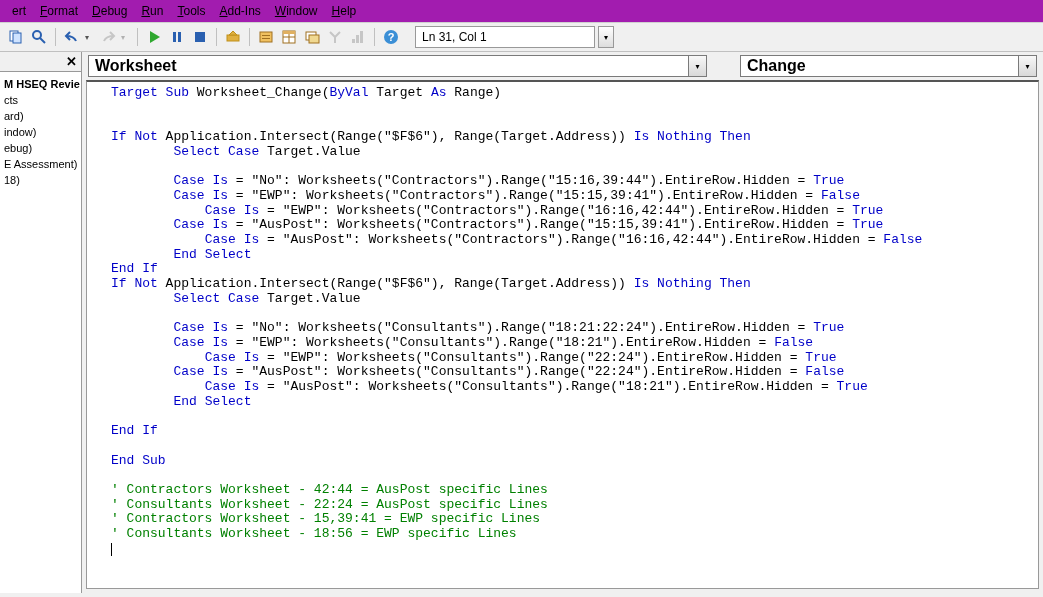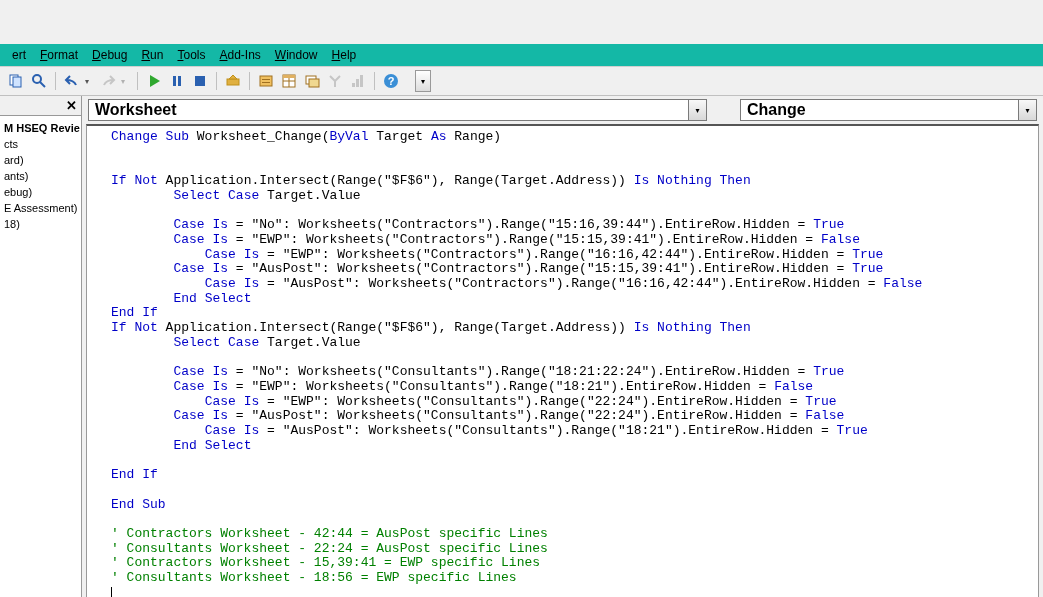--- a/index.html
+++ b/index.html
@@ -1,17 +1,17 @@
 <!DOCTYPE html>
 <html><head>
 <meta charset="utf-8">
 <style>
 * { box-sizing: border-box; margin: 0; padding: 0; }
 body { font-family: "Segoe UI", Tahoma, sans-serif; font-size: 12px; background: #f0f0f0; color: #000; overflow: hidden; width: 1043px; height: 597px; }
-.menubar { background: #14b8a6; padding: 2px 6px; display: flex; gap: 2px; border-bottom: 1px solid #d0d0d0; margin-top: 44px; }
+.menubar { background: #a21caf; padding: 2px 6px; display: flex; gap: 2px; border-bottom: 1px solid #d0d0d0; }
 .menubar span { padding: 2px 6px; cursor: default; }
 .menubar span u { text-decoration: underline; }
 .toolbar { background: #f0f0f0; padding: 3px 6px; display: flex; align-items: center; gap: 3px; border-bottom: 1px solid #c0c0c0; }
 .tb-btn { width: 20px; height: 20px; display: flex; align-items: center; justify-content: center; font-size: 14px; cursor: pointer; }
 .tb-sep { width: 1px; height: 18px; background: #c0c0c0; margin: 0 3px; }
 .tb-dropdown-arrow { width: 10px; font-size: 8px; color: #555; }
 .tb-disabled { opacity: 0.4; }
 .cursor-input { background: #fff; border: 1px solid #999; padding: 2px 6px; font-size: 12px; width: 180px; height: 22px; }
 .cursor-dd { width: 16px; height: 22px; background: linear-gradient(#fff,#ddd); border: 1px solid #999; display: flex; align-items: center; justify-content: center; font-size: 8px; }
 .main { display: flex; height: calc(597px - 56px); }
@@ -133,52 +133,53 @@
       </svg>
     </div>
   <div class="tb-sep"></div>
   <div class="tb-btn">
       <svg class="ico" viewBox="0 0 16 16">
         <circle cx="8" cy="8" r="7" fill="#3b8fd6"></circle>
         <text x="8" y="12" text-anchor="middle" font-size="11" fill="#fff" font-weight="bold">?</text>
       </svg>
     </div>
   <div style="width:8px;"></div>
+  <input class="cursor-input" readonly="" value="Ln 31, Col 1" style="">
   <div class="cursor-dd">▾</div>
 </div>
 
 <div class="main">
   <div class="leftpane">
     <div class="leftpane-header">
       <span></span>
       <span class="close-x">✕</span>
     </div>
     <div class="tree" id="tree">
         <div class="bold">M HSEQ Revie</div>
         <div>cts</div>
         <div>ard)</div>
-        <div>ants)</div>
+        <div>indow)</div>
         <div>ebug)</div>
         <div>E Assessment)</div>
         <div>18)</div>
       </div>
   </div>
 
   <div class="editor-wrap">
     <div class="dropdowns">
       <div class="dd">
         <input readonly="" value="Worksheet" style="">
         <div class="arrow">▾</div>
       </div>
       <div class="dd">
         <input readonly="" value="Change" style="">
         <div class="arrow">▾</div>
       </div>
     </div>
-    <div class="code-area" id="code"><span class="kw">Change Sub</span><span class="txt"> Worksheet_Change(</span><span class="kw">ByVal</span><span class="txt"> Target </span><span class="kw">As</span><span class="txt"> Range)</span>
+    <div class="code-area" id="code"><span class="kw">Target Sub</span><span class="txt"> Worksheet_Change(</span><span class="kw">ByVal</span><span class="txt"> Target </span><span class="kw">As</span><span class="txt"> Range)</span>
 
 
 <span class="kw">If Not</span><span class="txt"> Application.Intersect(Range("$F$6"), Range(Target.Address)) </span><span class="kw">Is Nothing Then</span>
 <span class="txt">        </span><span class="kw">Select Case</span><span class="txt"> Target.Value</span>
 
 <span class="txt">        </span><span class="kw">Case Is</span><span class="txt"> = "No": Worksheets("Contractors").Range("15:16,39:44").EntireRow.Hidden = </span><span class="kw">True</span>
 <span class="txt">        </span><span class="kw">Case Is</span><span class="txt"> = "EWP": Worksheets("Contractors").Range("15:15,39:41").EntireRow.Hidden = </span><span class="kw">False</span>
 <span class="txt">            </span><span class="kw">Case Is</span><span class="txt"> = "EWP": Worksheets("Contractors").Range("16:16,42:44").EntireRow.Hidden = </span><span class="kw">True</span>
 <span class="txt">        </span><span class="kw">Case Is</span><span class="txt"> = "AusPost": Worksheets("Contractors").Range("15:15,39:41").EntireRow.Hidden = </span><span class="kw">True</span>
 <span class="txt">            </span><span class="kw">Case Is</span><span class="txt"> = "AusPost": Worksheets("Contractors").Range("16:16,42:44").EntireRow.Hidden = </span><span class="kw">False</span>

